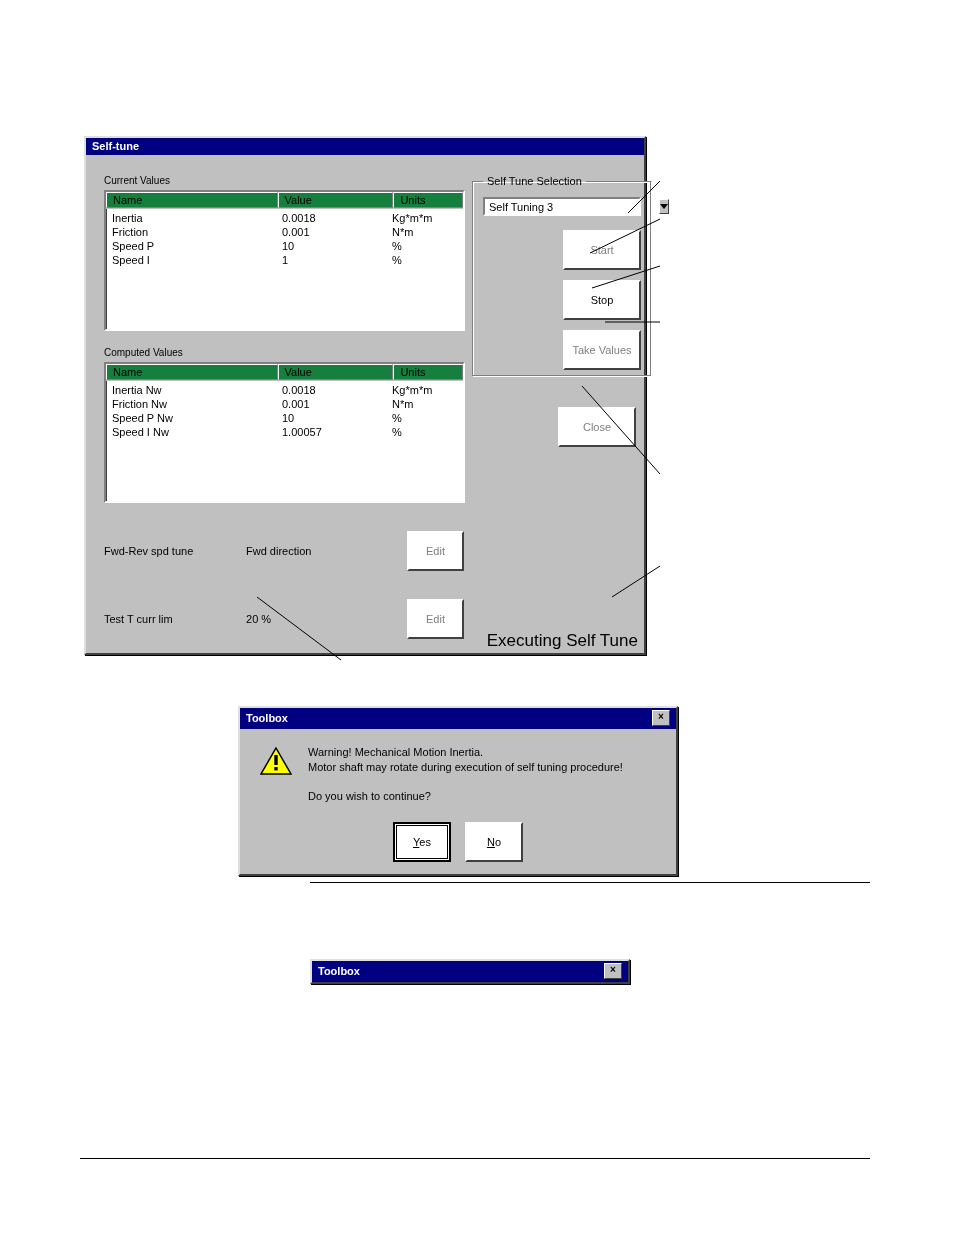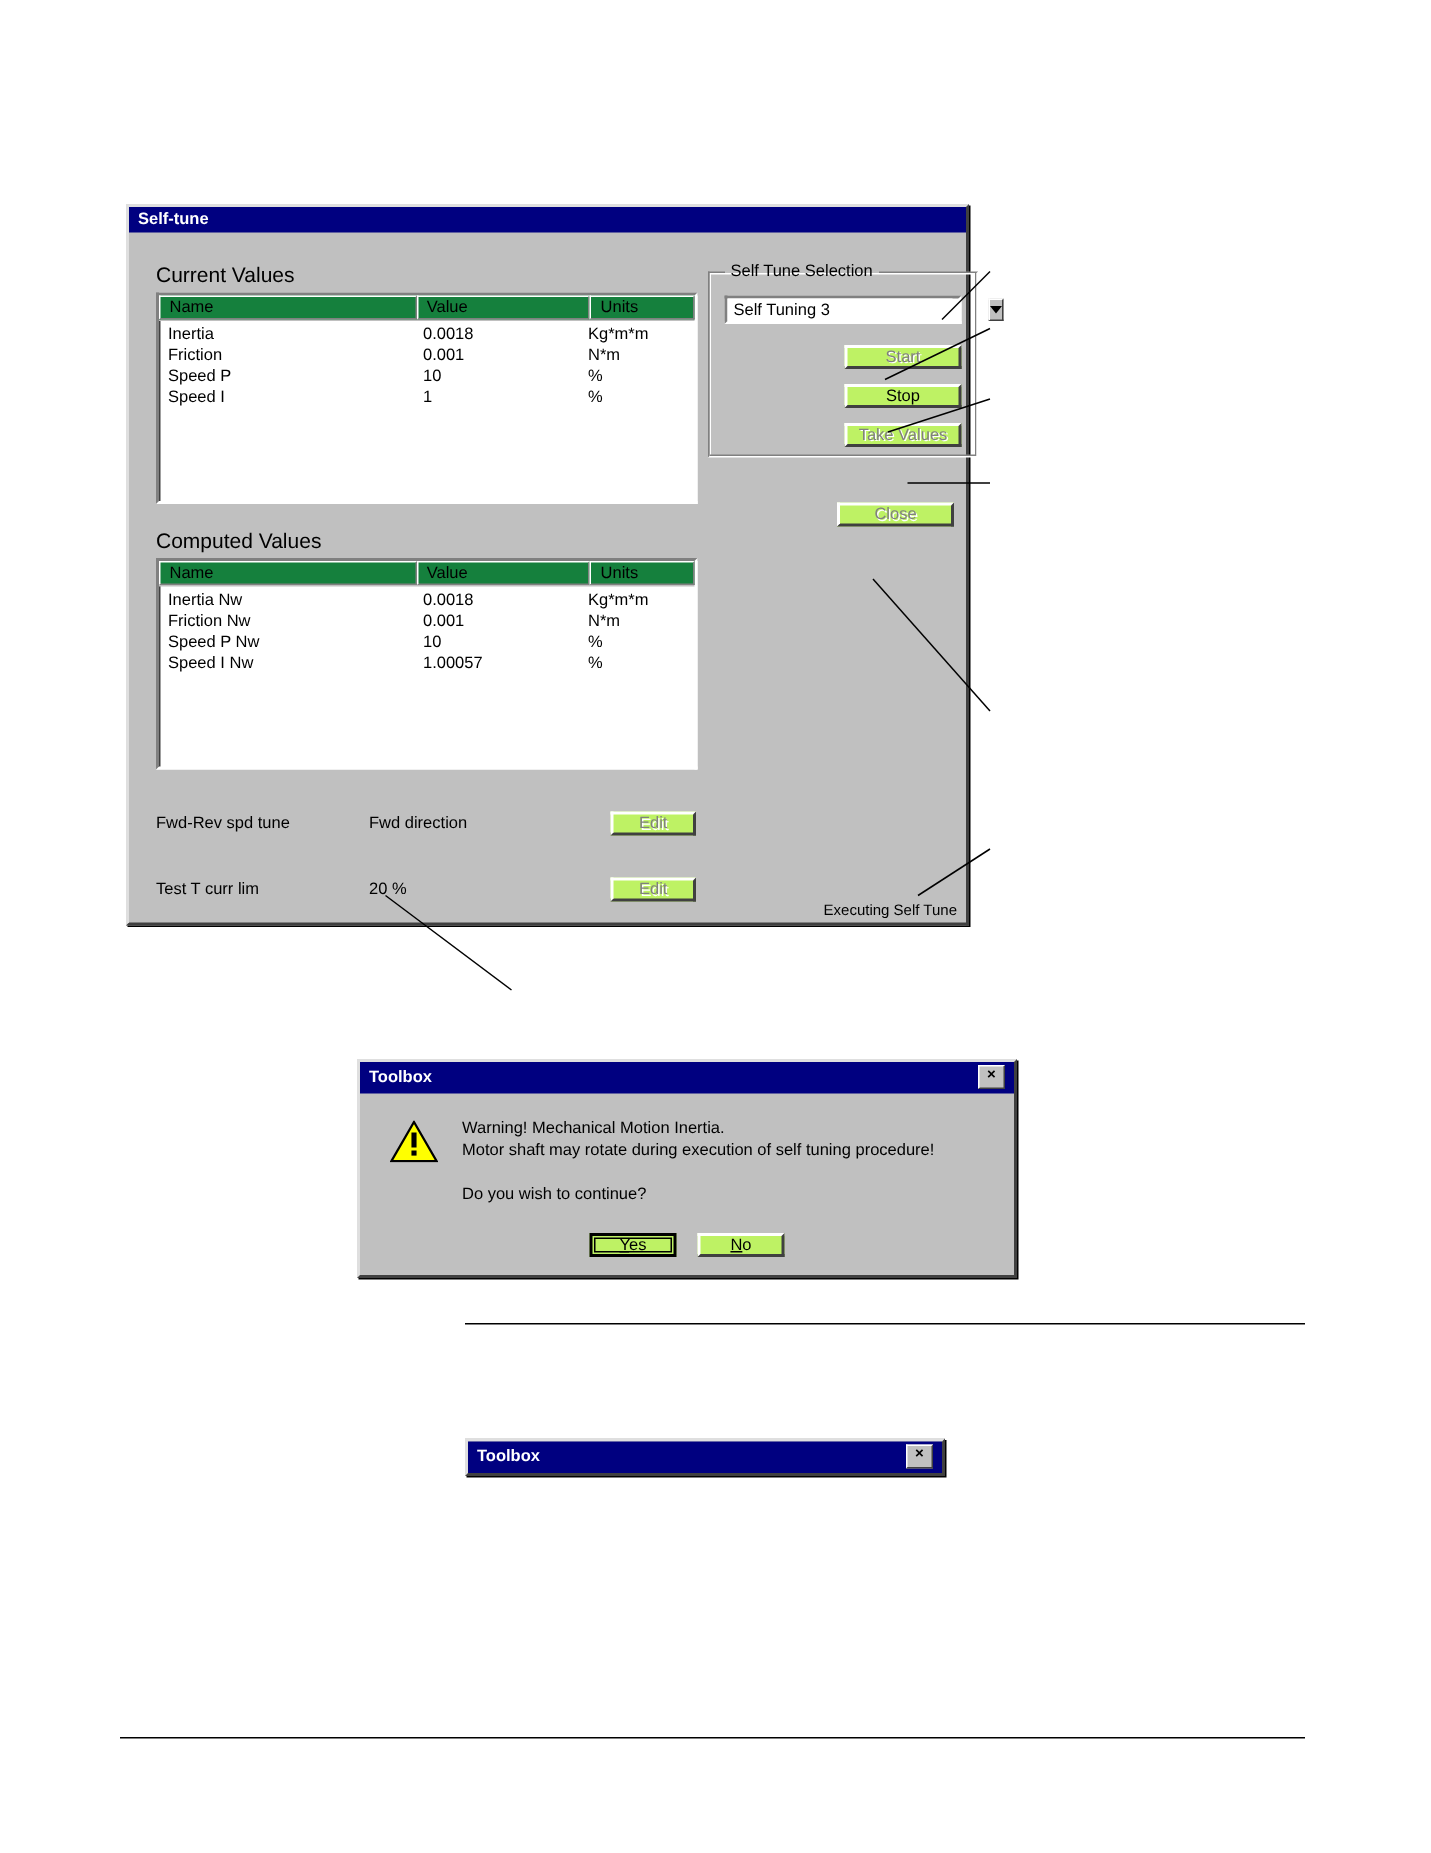--- a/index.html
+++ b/index.html
@@ -41,21 +41,21 @@
     text-align: center;
     color: #000;
     font-family: Arial, sans-serif;
     font-weight: bold;
   }
   .body {
     padding: 20px 18px 14px 18px;
     position: relative;
   }
   .section-label {
-    font-size: 14px;
+    font-size: 10px;
     margin-bottom: 4px;
   }
   .listbox {
     background: #fff;
     border: 2px solid;
     border-color: #808080 #fff #fff #808080;
     box-shadow: inset 1px 1px 0 #404040;
     font-size: 11px;
   }
   .listbox .hdr {
@@ -91,26 +91,26 @@
     border-bottom-color:#fff;
     box-shadow: inset -1px -1px 0 #808080, inset 1px 1px 0 #fff;
     padding: 10px 10px 6px 10px;
     margin:0;
   }
   fieldset.group legend {
     padding: 0 4px;
     font-size:11px;
   }
   .win-btn {
-    background: #bef264;
+    background: #ffffff;
     border: 2px solid;
     border-color: #fff #404040 #404040 #fff;
     font-family: inherit;
     font-size: 11px;
-    padding: 0 0;
+    padding: 12px 0;
     width: 78px;
     display: inline-block;
   }
   .win-btn.disabled {
     color: #808080;
     text-shadow: 1px 1px 0 #fff;
   }
   .dropdown {
     display:flex;
     width:158px;
@@ -291,21 +291,21 @@
         </div>
         <div style="text-align:right; margin-top:10px;">
           <button class="win-btn disabled">Take Values</button>
         </div>
       </fieldset>
       <div style="text-align:right; margin-top:30px;">
         <button class="win-btn disabled">Close</button>
       </div>
     </div>
 
-    <div style="position:absolute; right:6px; bottom:2px; font-size:10px;">Executing Self Tune</div>
+    <div style="position:absolute; right:6px; bottom:2px; font-size:17px;">Executing Self Tune</div>
   </div>
 </div>
 
 <svg class="diag" style="left:0;top:0;width:954px;height:700px;pointer-events:none;">
   <line x1="628" y1="213" x2="660" y2="181" stroke="#000" stroke-width="1"></line>
   <line x1="590" y1="253" x2="660" y2="219" stroke="#000" stroke-width="1"></line>
   <line x1="592" y1="288" x2="660" y2="266" stroke="#000" stroke-width="1"></line>
   <line x1="605" y1="322" x2="660" y2="322" stroke="#000" stroke-width="1"></line>
   <line x1="582" y1="386" x2="660" y2="474" stroke="#000" stroke-width="1"></line>
   <line x1="612" y1="597" x2="660" y2="566" stroke="#000" stroke-width="1"></line>

